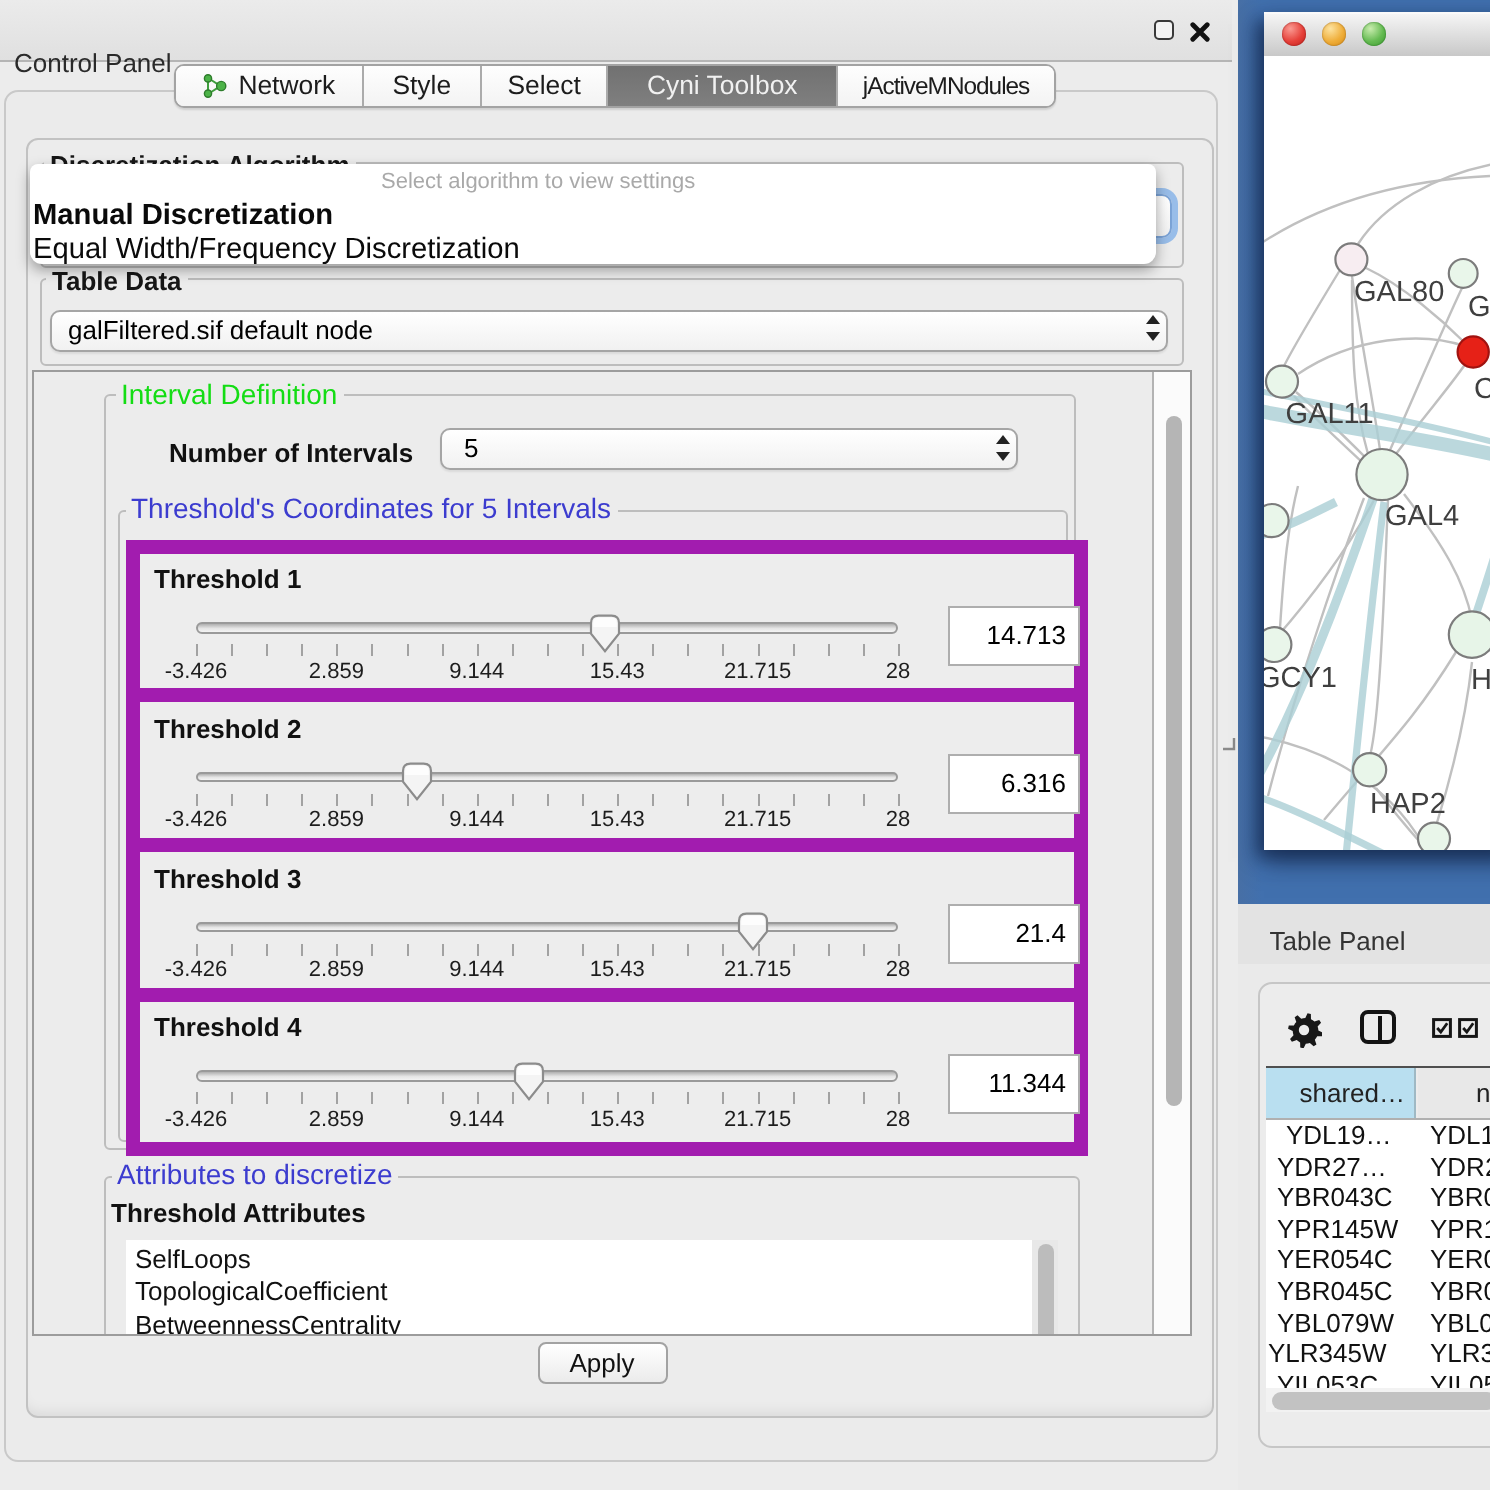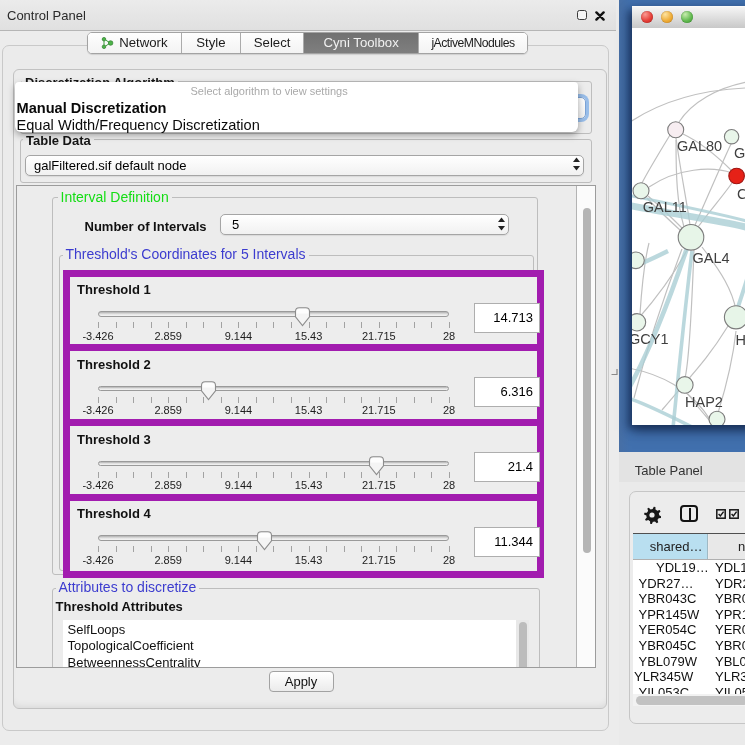--- a/index.html
+++ b/index.html
@@ -23,21 +23,21 @@
 .vbox{position:absolute;left:404px;top:26px;width:58px;height:28px;background:#fff;border:1px solid #aeaeae;font-size:13px;color:#000;text-align:right;line-height:28px;padding-right:6px}
 .thumb{position:absolute;top:30px}
 .li{position:absolute;left:5px;font-size:13px;color:#111;white-space:nowrap}
 .row{height:15.6px;line-height:15.6px;font-size:13px;color:#111;position:relative;white-space:nowrap}
 </style>
 </head>
 <body>
 <div id="root">
 
 <div class="ab" style="left:0;top:0;width:616px;height:30px;background:linear-gradient(#ebebeb,#e0e0e0);border-bottom:1px solid #b5b5b5"></div>
-<div class="ab" style="left:7px;top:8px;font-size:13px;color:#2a2a2a">Control Panel</div>
+<div class="ab" style="left:7px;top:24px;font-size:13px;color:#2a2a2a">Control Panel</div>
 <div class="ab" style="left:577px;top:10px;width:8px;height:8px;border:1.6px solid #3a3a3a;border-radius:2.5px;background:#f4f4f4"></div>
 <svg class="ab" style="left:595px;top:10.8px" width="10" height="10" viewBox="0 0 10 10">
       <path d="M1.4,1.4 L8.6,8.6 M8.6,1.4 L1.4,8.6" stroke="#111" stroke-width="2.4" stroke-linecap="round"></path>
     </svg>
 
 <div class="ab" style="left:1.6px;top:44.8px;width:605.4px;height:684.5px;border:1px solid #c9c9c9;border-radius:7px;background:#ebebeb"></div>
 
 <div class="ab" style="left:13px;top:69px;width:592px;height:638px;border:1px solid #c2c2c2;border-radius:6px;background:#ececec;box-shadow:inset 0 -6px 8px -6px rgba(0,0,0,0.12)"></div>
 
 <div class="g" style="left:20px;top:80.5px;width:570px;height:51px"></div>
@@ -263,21 +263,21 @@
       <rect x="0.8" y="0.8" width="8.4" height="8.4" fill="none" stroke="#161616" stroke-width="1.5"></rect>
       <path d="M2.6,5 L4.4,7 L7.6,2.6" stroke="#161616" stroke-width="1.4" fill="none"></path>
     </svg>
 <div class="ab" style="left:633px;top:532.7px;width:112px;height:1.3px;background:#4f4f4f"></div>
 <div class="ab" style="left:633px;top:534px;width:74.5px;height:25px;background:#b9dff0;border-right:1px solid #9fb9c4;font-size:13px;color:#222;text-align:right;padding-right:4px;line-height:25px;box-sizing:border-box">shared…</div>
 <div class="ab" style="left:708.5px;top:534px;width:36.5px;height:25px;background:#e8e8e8;font-size:13px;color:#222">
       <span style="position:absolute;left:29.5px;top:4.5px">na</span>
     </div>
 <div class="ab" style="left:633px;top:559px;width:112px;height:1px;background:#b0b0b0"></div>
 <div class="ab" style="left:633px;top:560px;width:112px;height:133.5px;background:#fff;overflow:hidden">
-  <div class="row"><span style="margin-left:23px">YDL19…</span><span style="position:absolute;left:82px">YDL19</span></div>
+  <div class="row"><span style="margin-left:10px">YDL19…</span><span style="position:absolute;left:82px">YDL19</span></div>
   <div class="row"><span style="margin-left:5.5px">YDR27…</span><span style="position:absolute;left:82px">YDR27</span></div>
   <div class="row"><span style="margin-left:5.5px">YBR043C</span><span style="position:absolute;left:82px">YBR04C</span></div>
   <div class="row"><span style="margin-left:5.5px">YPR145W</span><span style="position:absolute;left:82px">YPR145</span></div>
   <div class="row"><span style="margin-left:5.5px">YER054C</span><span style="position:absolute;left:82px">YER054</span></div>
   <div class="row"><span style="margin-left:5.5px">YBR045C</span><span style="position:absolute;left:82px">YBR04C</span></div>
   <div class="row"><span style="margin-left:5.5px">YBL079W</span><span style="position:absolute;left:82px">YBL079</span></div>
   <div class="row"><span style="margin-left:1px">YLR345W</span><span style="position:absolute;left:82px">YLR345</span></div>
   <div class="row"><span style="margin-left:5.5px">YIL053C</span><span style="position:absolute;left:82px">YIL053</span></div>
 </div>
 <div class="ab" style="left:633px;top:694px;width:112px;height:11.5px;background:#f2f2f2"></div>

